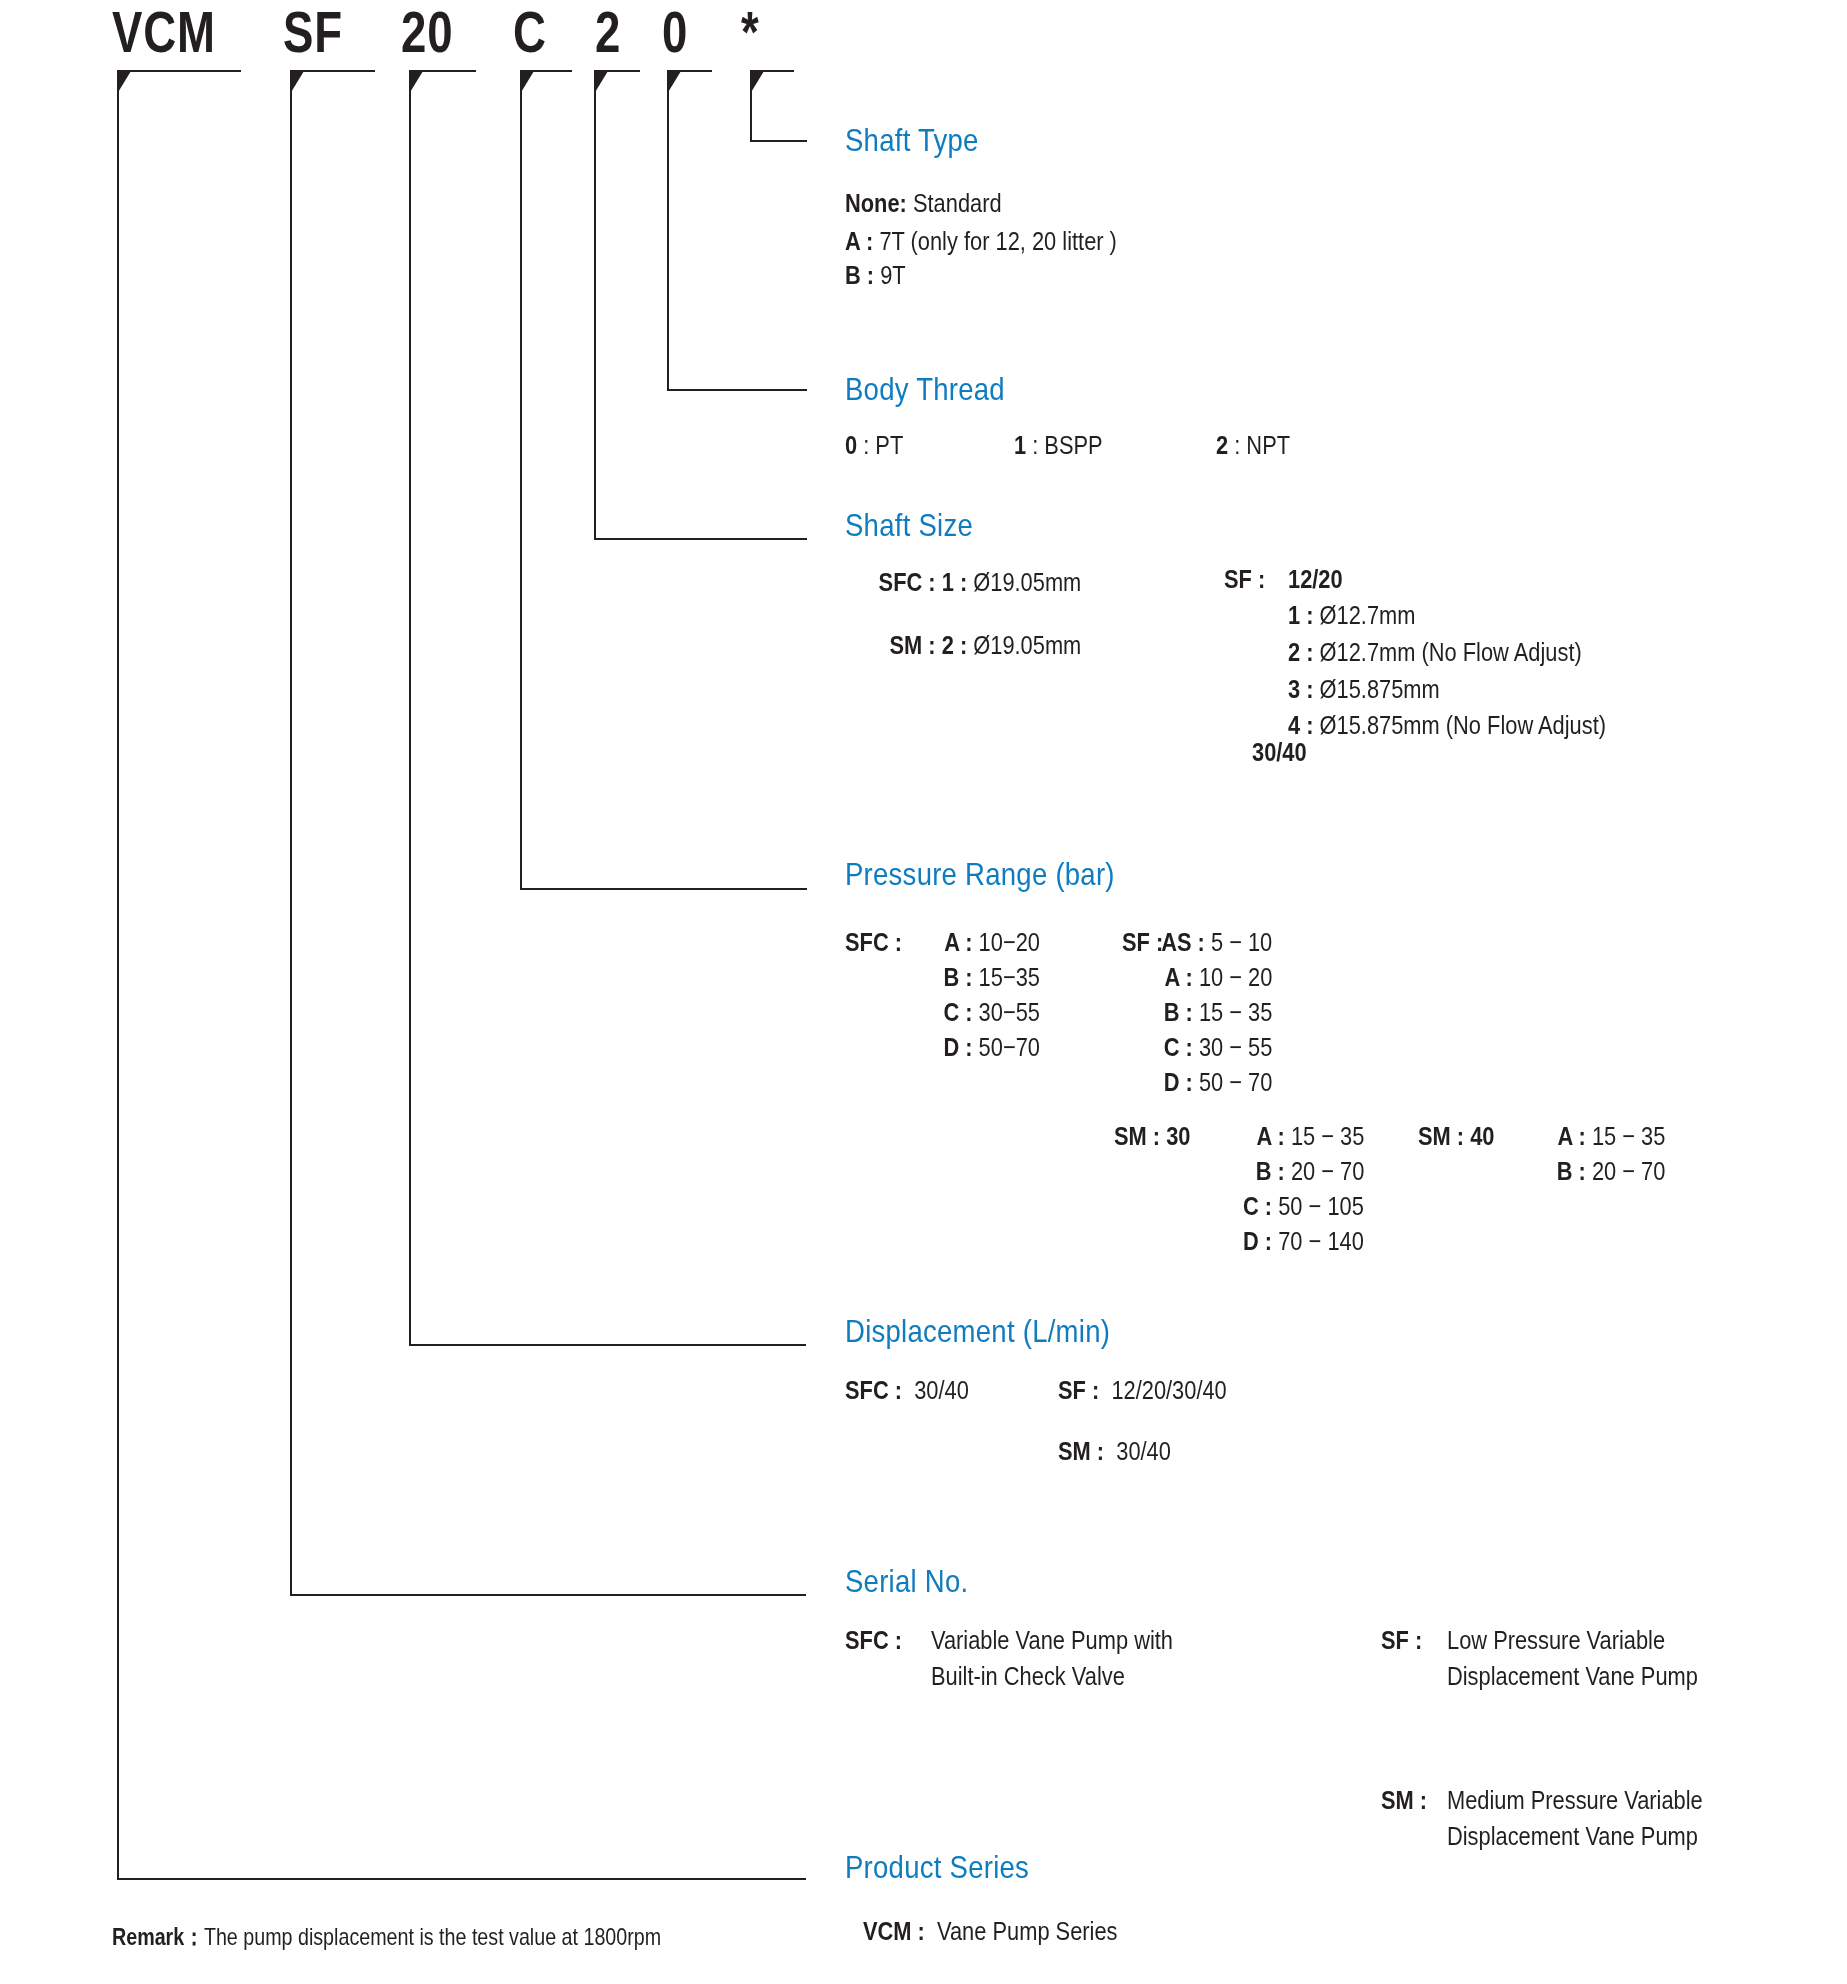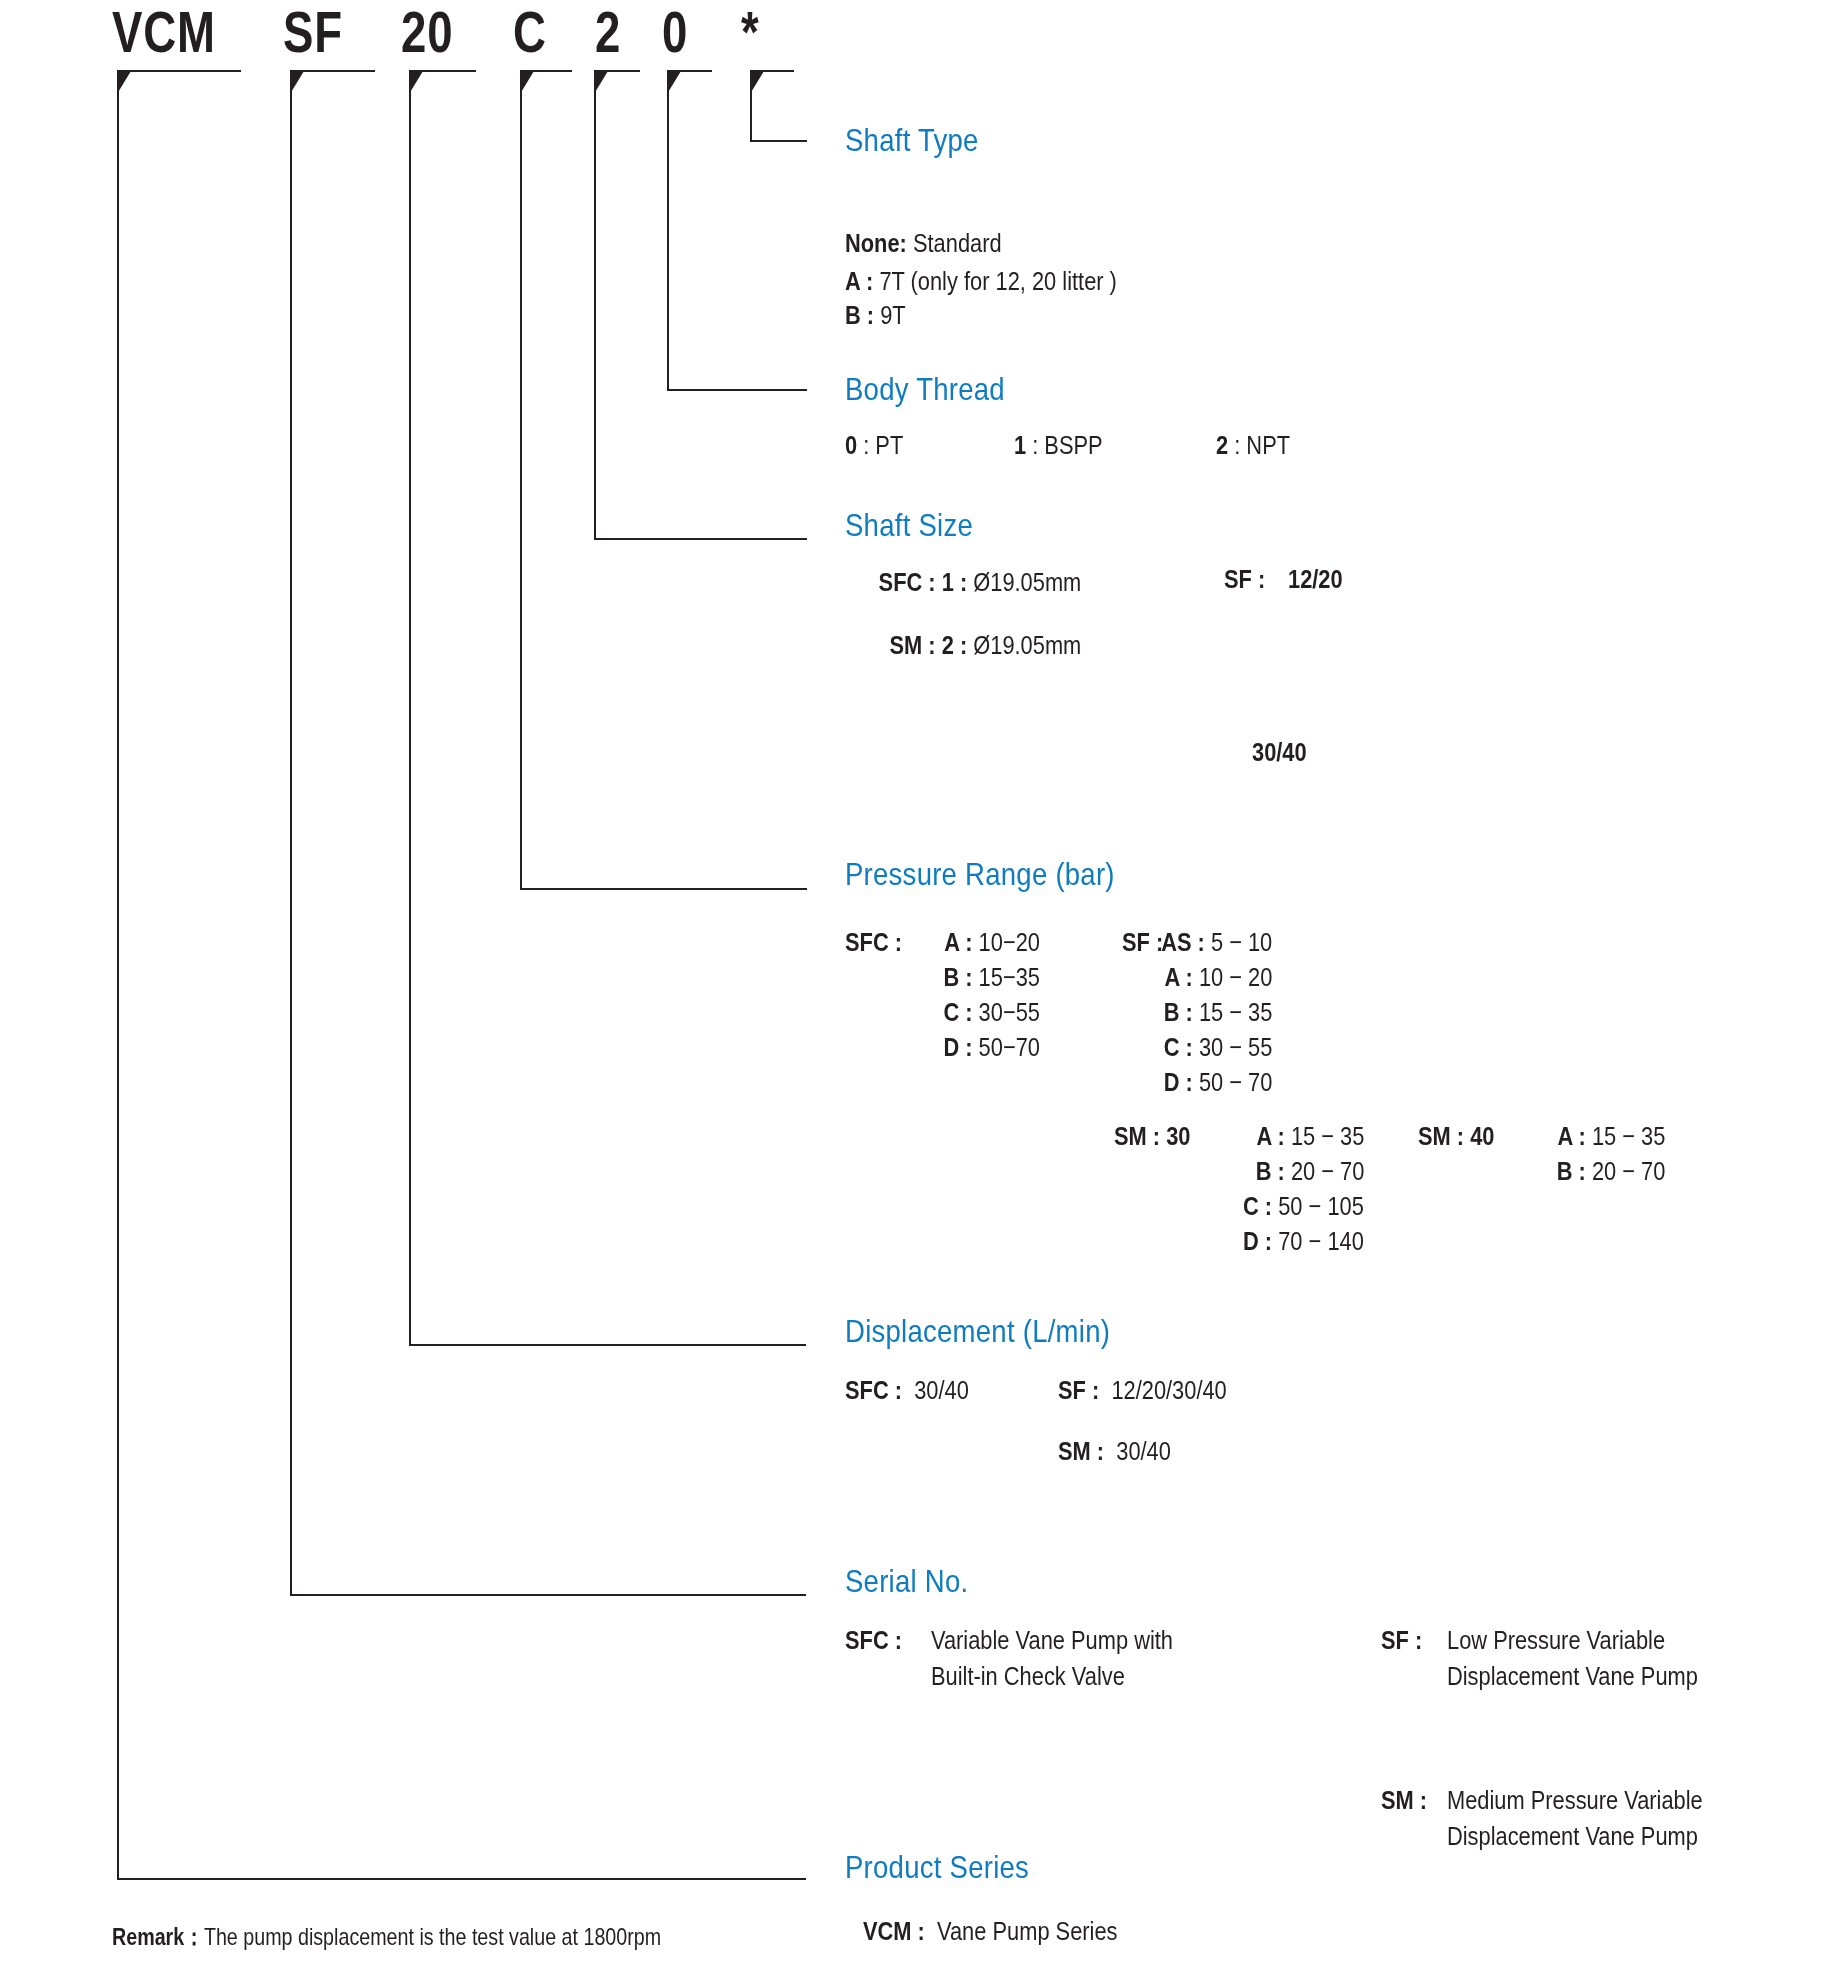--- a/index.html
+++ b/index.html
@@ -148,21 +148,21 @@
   <div class="vline" style="left:667px; top:70px; height:321px;"></div>
   <div class="hline" style="left:667px; top:389px; width:140px;"></div>
 
   <div class="hline" style="left:750px; top:70px; width:44px;"></div>
   <div class="wedge" style="left:750px; top:71px;"></div>
   <div class="vline" style="left:750px; top:70px; height:70px;"></div>
   <div class="hline" style="left:750px; top:140px; width:57px;"></div>
 
   <div class="sec-title" style="left:845px; top:124px;">Shaft Type</div>
 
-  <div class="rowgrp" style="left:845px; top:189px;margin-top:40px;">
+  <div class="rowgrp" style="left:845px; top:189px;">
     <div class="ln"><span class="b">None:</span> <span>Standard</span></div>
     <div class="ln" style="margin-top:8.7px;"><span class="b">A :</span> <span>7T  (only for 12, 20 litter )</span></div>
     <div class="ln" style="margin-top:5.5px;"><span class="b">B :</span> <span>9T</span></div>
   </div>
 
   <div class="sec-title" style="left:845px; top:373px;">Body Thread</div>
 
   <div class="txt" style="left:845px; top:431px;">
     <span class="b">0</span> : <span>PT</span>
   </div>
@@ -178,20 +178,26 @@
   <div class="rowgrp ralign" style="left:1081px; top:568px; width:0;">
     <div class="ln" style="position:absolute; right:0; top:0;"><span class="b">SFC : 1 :</span> <span>Ø19.05mm</span></div>
     <div class="ln" style="position:absolute; right:0; top:63px;"><span class="b">SM : 2 :</span> <span>Ø19.05mm</span></div>
   </div>
 
   <div class="txt b" style="left:1224px; top:565px;">
     <span>SF :</span>
   </div>
   <div class="txt b" style="left:1288px; top:565px;">12/20</div>
 
+  <div class="rowgrp" style="left:1288px; top:598px;">
+    <div class="ln" style="margin-top:3.3px;"><span class="b">1 :</span> <span>Ø12.7mm</span></div>
+    <div class="ln" style="margin-top:7.6px;"><span class="b">2 :</span> <span>Ø12.7mm  (No Flow Adjust)</span></div>
+    <div class="ln" style="margin-top:7.6px;"><span class="b">3 :</span> <span>Ø15.875mm</span></div>
+    <div class="ln" style="margin-top:7.6px;"><span class="b">4 :</span> <span>Ø15.875mm  (No Flow Adjust)</span></div>
+  </div>
 
   <div class="txt b" style="left:1252px; top:738px;">30/40</div>
 
 
   <div class="sec-title" style="left:845px; top:858px;">Pressure Range (bar)</div>
 
   <div class="txt b" style="left:845px; top:928px;">SFC :</div>
   <div class="rowgrp" style="left:1040px; top:928px;">
     <div class="ln" style="position:absolute; right:0; top:0; transform-origin:right top;"><span class="b">A :</span> <span>10−20</span></div>
     <div class="ln" style="position:absolute; right:0; top:35px; transform-origin:right top;"><span class="b">B :</span> <span>15−35</span></div>

